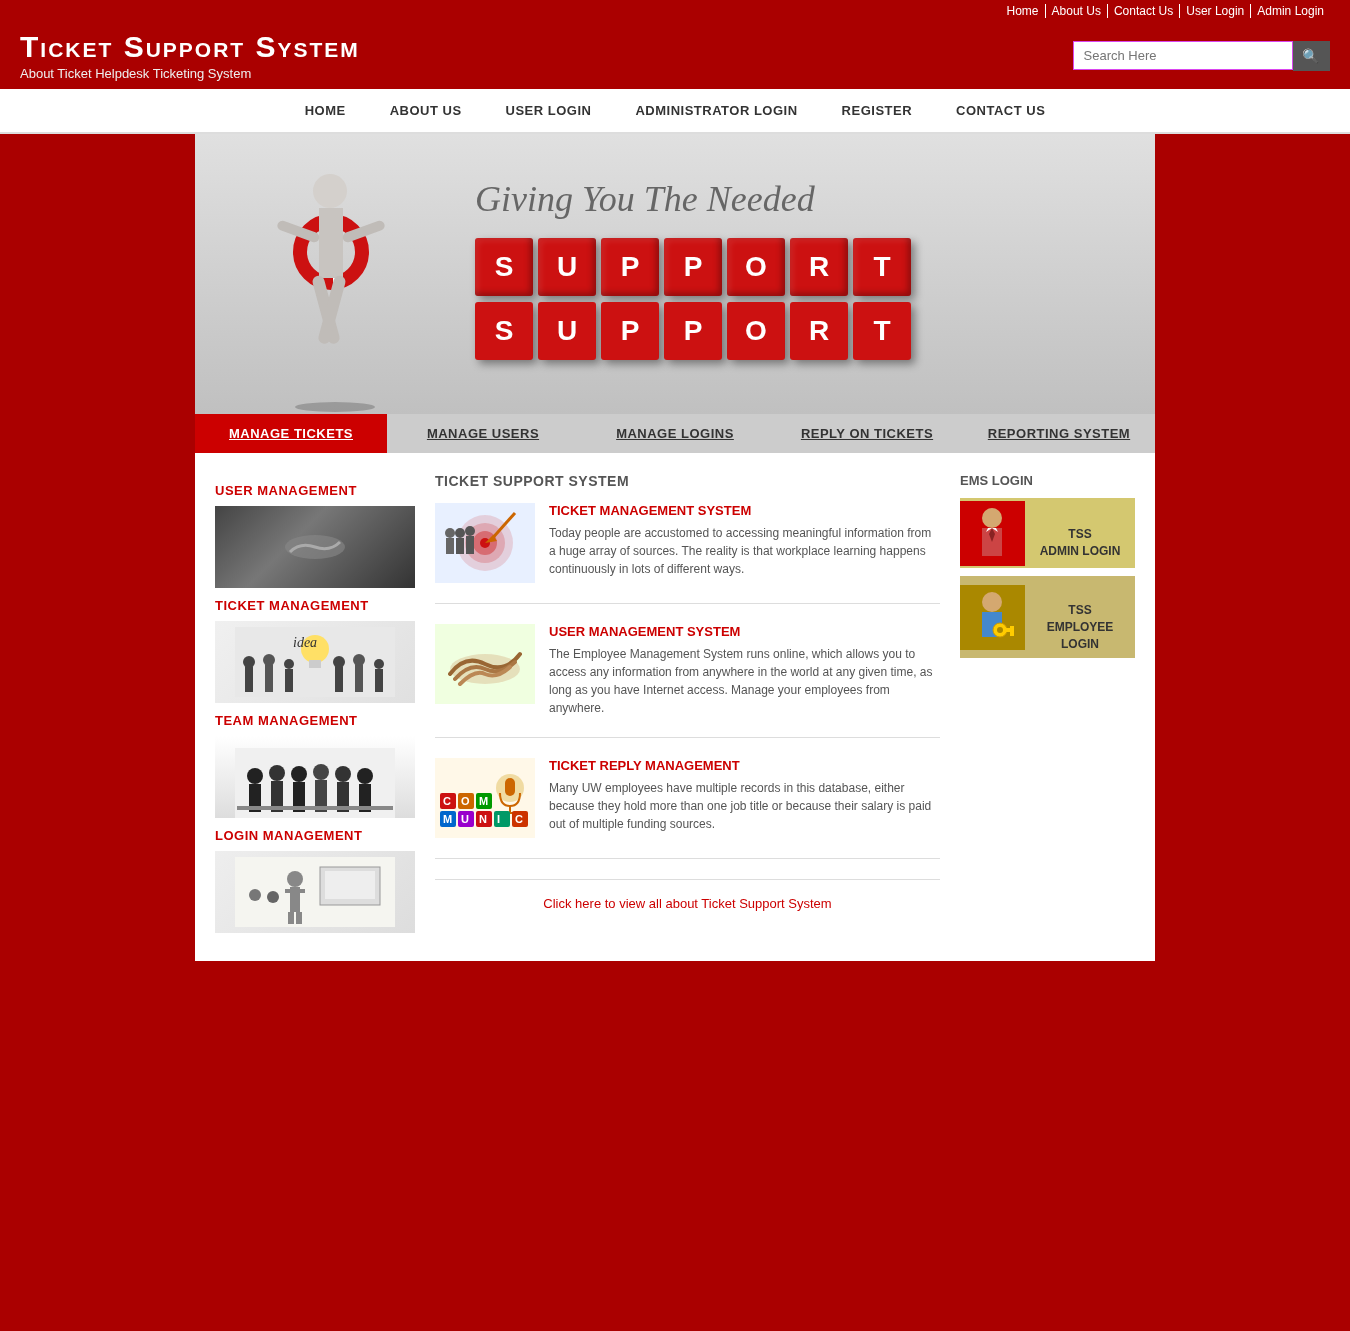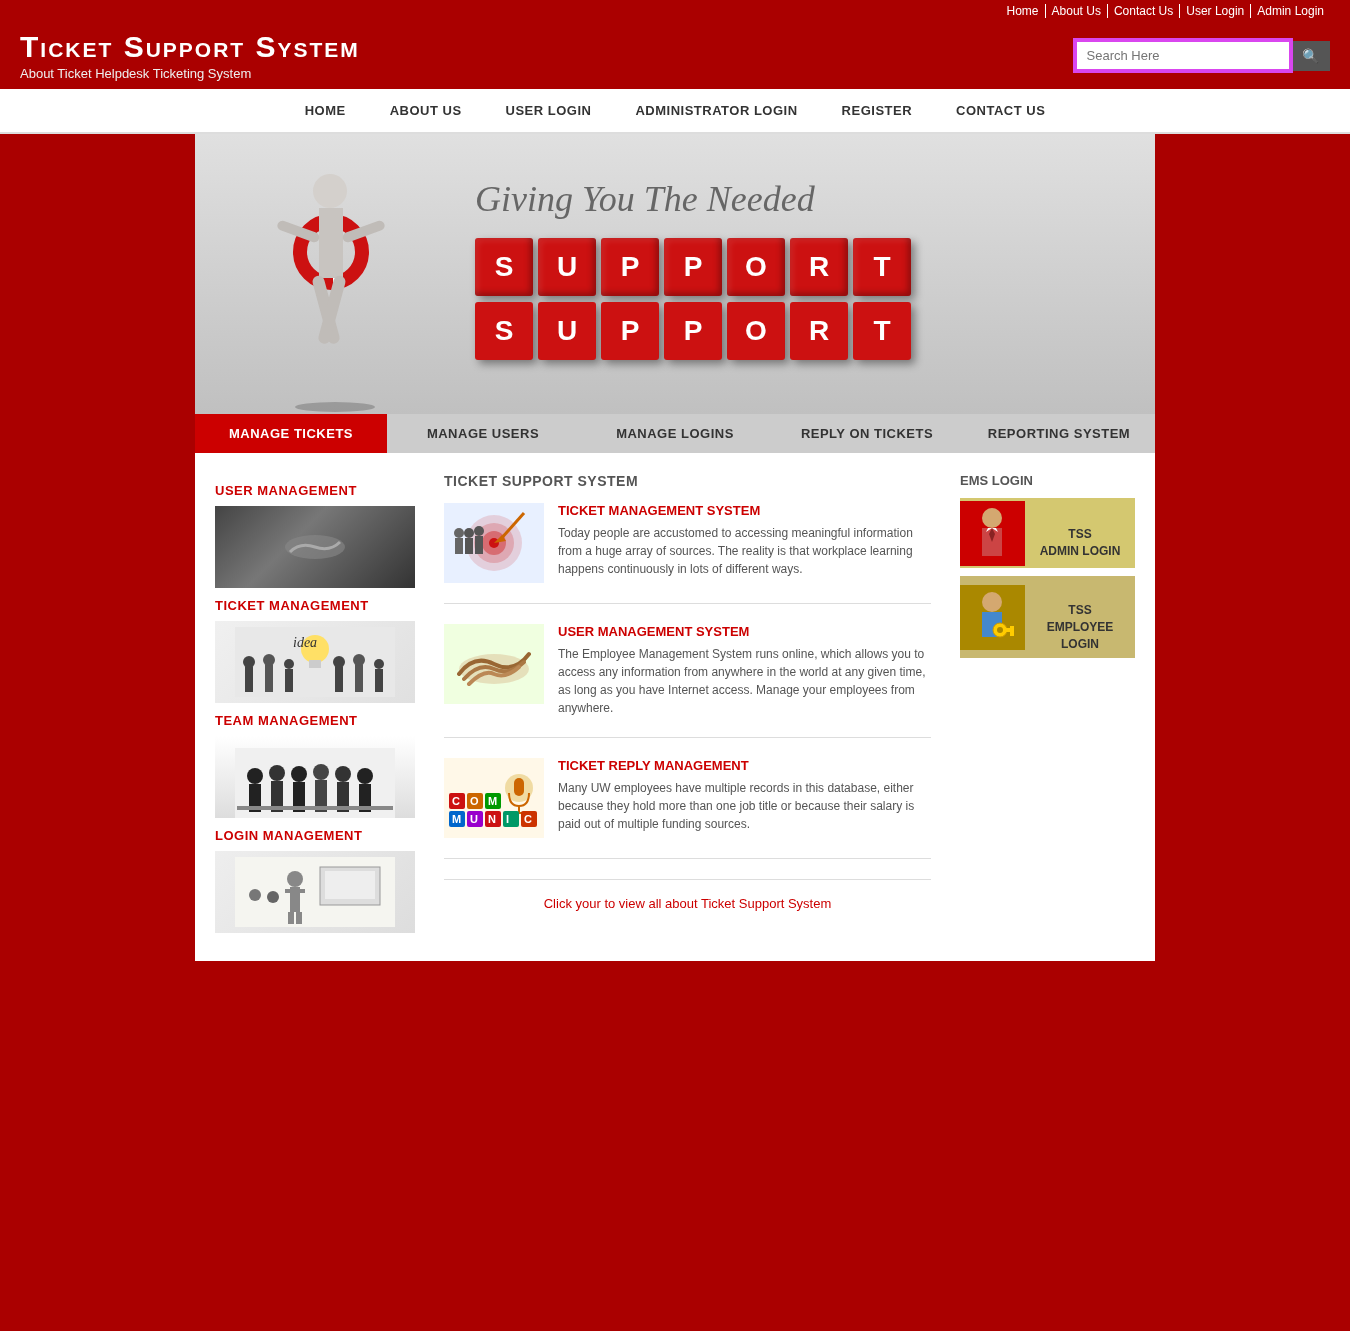--- a/index.html
+++ b/index.html
@@ -8,34 +8,34 @@
     
     .top-bar { background: #aa0000; display: flex; justify-content: flex-end; align-items: center; padding: 4px 20px; gap: 0; }
     .top-bar a { color: #fff; font-size: 12px; text-decoration: none; padding: 0 6px; border-right: 1px solid #fff; }
     .top-bar a:last-child { border-right: none; }
 
     
     .header { background: #aa0000; display: flex; align-items: center; justify-content: space-between; padding: 8px 20px 8px 20px; }
     .header-left .site-title { color: #fff; font-size: 30px; font-variant: small-caps; font-weight: bold; letter-spacing: 2px; }
     .header-left .site-subtitle { color: #eee; font-size: 13px; margin-top: 2px; }
     .search-box { display: flex; align-items: center; }
-    .search-box input { padding: 6px 10px; font-size: 13px; border: 4px solid #d946ef; outline: none; width: 220px; color: #0369a1; }
+    .search-box input { padding: 6px 10px; font-size: 13px; border: 1px solid #d946ef; outline: none; width: 220px; color: #0369a1; }
     .search-box button { background: #555; border: none; padding: 7px 10px; cursor: pointer; color: white; font-size: 14px; }
 
     
     .nav { background: #fff; display: flex; justify-content: center; gap: 0; border-bottom: 2px solid #ddd; }
     .nav a { color: #333; font-size: 13px; font-weight: bold; text-decoration: none; padding: 14px 22px; display: block; letter-spacing: 0.5px; }
 
     
     .sub-nav { max-width: 960px; margin: 0 auto; background: #ccc; display: flex; }
-    .sub-nav .tab { flex: 1; text-align: center; padding: 12px 6px; font-size: 13px; font-weight: bold; color: #333; cursor: pointer; text-transform: uppercase; letter-spacing: 0.5px; }
+    .sub-nav .tab { flex: 1; text-align: center; padding: 12px 6px; font-size: 13px; font-weight: bold; color: #333; cursor: pointer; text-transform: uppercase; letter-spacing: 0.5px; text-decoration: underline; }
     .sub-nav .tab.active { background: #cc0000; color: #fff; }
 
     
-    .content-wrapper { max-width: 960px; margin: 0 auto; background: #fff; padding: 20px; display: flex; gap: 29px; }
+    .content-wrapper { max-width: 960px; margin: 0 auto; background: #fff; padding: 20px; display: flex; gap: 20px; }
 
     
     .left-sidebar { width: 200px; flex-shrink: 0; }
     .sidebar-section-title { font-size: 13px; font-weight: bold; color: #cc0000; text-transform: uppercase; margin: 10px 0 8px 0; letter-spacing: 0.5px; }
 
     
     .middle-content { flex: 1; }
     .middle-section-title { font-size: 14px; font-weight: bold; color: #555; text-transform: uppercase; margin-bottom: 14px; letter-spacing: 0.5px; }
 
     .article-row { display: flex; gap: 14px; margin-bottom: 20px; padding-bottom: 20px; border-bottom: 1px solid #ddd; }
@@ -323,21 +323,21 @@
               <text x="80" y="65" font-size="11" fill="white" font-weight="bold">C</text>
             </svg>
           </div>
           <div class="article-text">
             <div class="article-title">TICKET REPLY MANAGEMENT</div>
             <p>Many UW employees have multiple records in this database, either because they hold more than one job title or because their salary is paid out of multiple funding sources.</p>
           </div>
         </div>
 
         <div class="view-all">
-          <a href="#">Click your to view all about Ticket Support System</a>
+          <a href="#">Click here to view all about Ticket Support System</a>
         </div>
       </div>
 
       <div class="right-sidebar">
         <div class="ems-title">EMS Login</div>
 
         <div class="login-btn" style="background:#d4c870; margin-bottom:8px;">
           <div class="login-btn-icon" style="background:#cc0000; width:65px; height:65px; display:flex; align-items:center; justify-content:center;">
             <svg width="45" height="55" viewBox="0 0 45 55">
 

